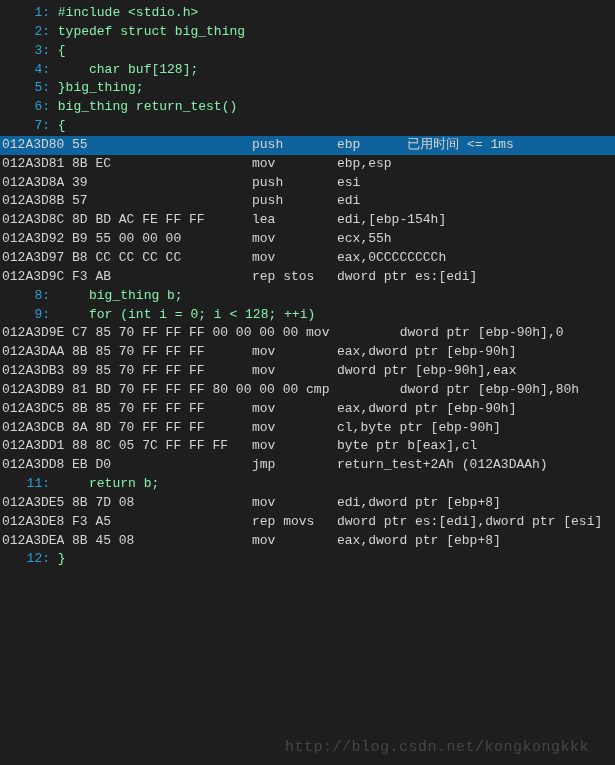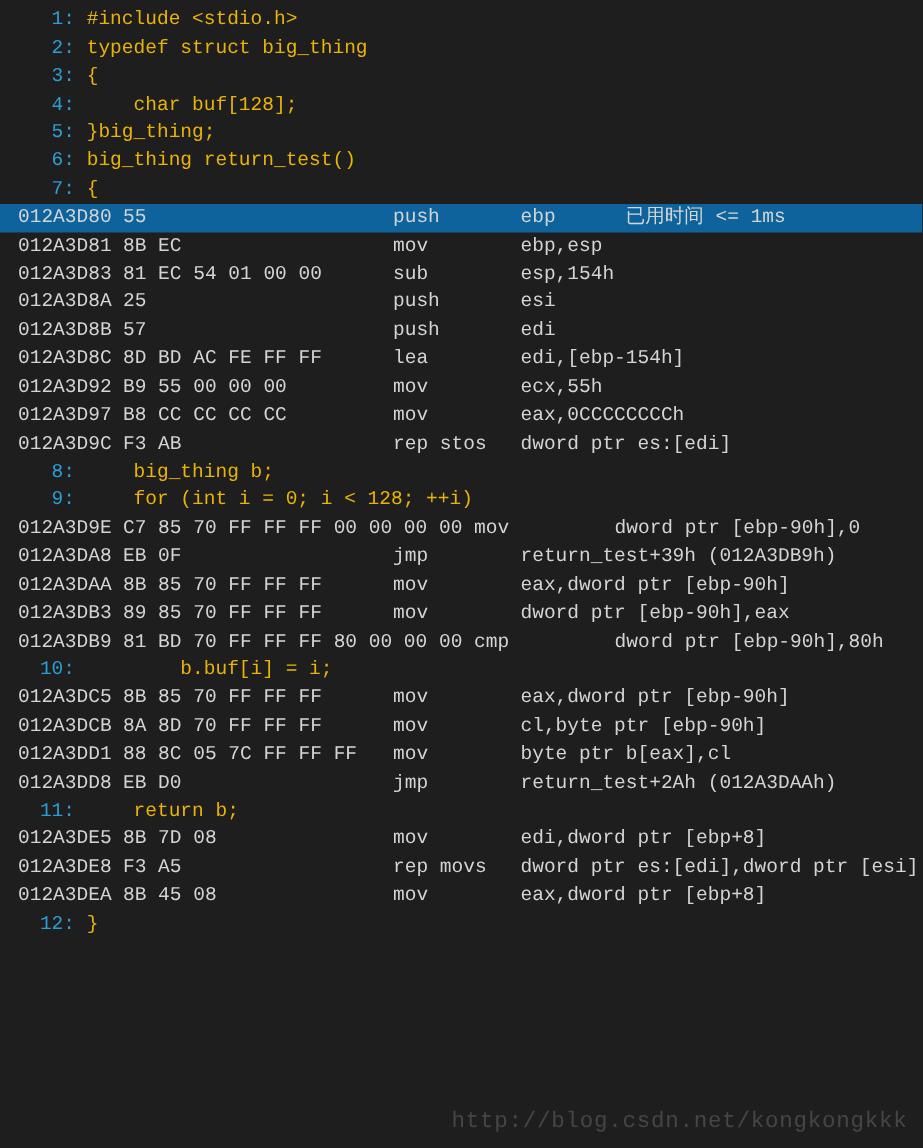--- a/index.html
+++ b/index.html
@@ -23,37 +23,37 @@
     padding-left: 8px;
   }
   .lineno {
     display: inline-block;
     width: 42px;
     text-align: right;
     color: #2a9fd6;
     cursor: default;
   }
   .src {
-    color: #eab308;
+    color: #86efac;
   }
   .asm-line {
     white-space: pre;
     color: #d4d4d4;
-    padding-left: 12px;
+    padding-left: 2px;
   }
   .seg-addr { display:inline-block; width: 70px; }
   .seg-bytes { display:inline-block; width: 180px; }
   .seg-mnem { display:inline-block; width: 85px; }
   .seg-op { }
   .anno { color:#d4d4d4; }
   .hl { background:#0e639c; display:inline-block; width:100%;}
   .watermark {
     position:absolute;
     bottom:6px;
-    right:10px;
+    right:26px;
     color:#666;
     font-size:15px;
     font-family: "Consolas","Courier New",monospace;
     opacity:0.55;
     letter-spacing:0.5px;
     margin-top:24px;
   }
 </style>
 </head>
 <body>
@@ -63,38 +63,35 @@
 <div class="line"><span class="lineno">1:</span> <span class="src">#include &lt;stdio.h&gt;</span></div>
 <div class="line"><span class="lineno">2:</span> <span class="src">typedef struct big_thing</span></div>
 <div class="line"><span class="lineno">3:</span> <span class="src">{</span></div>
 <div class="line"><span class="lineno">4:</span> <span class="src">    char buf[128];</span></div>
 <div class="line"><span class="lineno">5:</span> <span class="src">}big_thing;</span></div>
 <div class="line"><span class="lineno">6:</span> <span class="src">big_thing return_test()</span></div>
 <div class="line"><span class="lineno">7:</span> <span class="src">{</span></div>
 
 <div class="asm-line hl"><span class="seg-addr">012A3D80</span><span class="seg-bytes">55</span><span class="seg-mnem">push</span><span class="seg-op">ebp</span><span class="anno">      已用时间 &lt;= 1ms</span></div>
 <div class="asm-line"><span class="seg-addr">012A3D81</span><span class="seg-bytes">8B EC</span><span class="seg-mnem">mov</span><span class="seg-op">ebp,esp</span></div>
-<div class="asm-line"><span class="seg-addr">012A3D83</span><span class="seg-bytes">81 EC 54 01 00 00</span><span class="seg-mnem">sub</span><span class="seg-op">esp,154h</span></div>
-<div class="asm-line"><span class="seg-addr">012A3D8A</span><span class="seg-bytes">25</span><span class="seg-mnem">push</span><span class="seg-op">esi</span></div>
+<div class="asm-line"><span class="seg-addr">012A3D8A</span><span class="seg-bytes">39</span><span class="seg-mnem">push</span><span class="seg-op">esi</span></div>
 <div class="asm-line"><span class="seg-addr">012A3D8B</span><span class="seg-bytes">57</span><span class="seg-mnem">push</span><span class="seg-op">edi</span></div>
 <div class="asm-line"><span class="seg-addr">012A3D8C</span><span class="seg-bytes">8D BD AC FE FF FF</span><span class="seg-mnem">lea</span><span class="seg-op">edi,[ebp-154h]</span></div>
 <div class="asm-line"><span class="seg-addr">012A3D92</span><span class="seg-bytes">B9 55 00 00 00</span><span class="seg-mnem">mov</span><span class="seg-op">ecx,55h</span></div>
 <div class="asm-line"><span class="seg-addr">012A3D97</span><span class="seg-bytes">B8 CC CC CC CC</span><span class="seg-mnem">mov</span><span class="seg-op">eax,0CCCCCCCCh</span></div>
 <div class="asm-line"><span class="seg-addr">012A3D9C</span><span class="seg-bytes">F3 AB</span><span class="seg-mnem">rep stos</span><span class="seg-op">dword ptr es:[edi]</span></div>
 
 <div class="line"><span class="lineno">8:</span> <span class="src">    big_thing b;</span></div>
 <div class="line"><span class="lineno">9:</span> <span class="src">    for (int i = 0; i &lt; 128; ++i)</span></div>
 
 <div class="asm-line"><span class="seg-addr">012A3D9E</span><span>C7 85 70 FF FF FF 00 00 00 00</span> <span>mov</span>         <span class="seg-op">dword ptr [ebp-90h],0</span></div>
-<div class="asm-line"><span class="seg-addr">012A3DA8</span><span class="seg-bytes">EB 0F</span><span class="seg-mnem">jmp</span><span class="seg-op">return_test+39h (012A3DB9h)</span></div>
 <div class="asm-line"><span class="seg-addr">012A3DAA</span><span class="seg-bytes">8B 85 70 FF FF FF</span><span class="seg-mnem">mov</span><span class="seg-op">eax,dword ptr [ebp-90h]</span></div>
 <div class="asm-line"><span class="seg-addr">012A3DB3</span><span class="seg-bytes">89 85 70 FF FF FF</span><span class="seg-mnem">mov</span><span class="seg-op">dword ptr [ebp-90h],eax</span></div>
 <div class="asm-line"><span class="seg-addr">012A3DB9</span><span>81 BD 70 FF FF FF 80 00 00 00</span> <span>cmp</span>         <span class="seg-op">dword ptr [ebp-90h],80h</span></div>
 
-<div class="line"><span class="lineno">10:</span> <span class="src">        b.buf[i] = i;</span></div>
 
 <div class="asm-line"><span class="seg-addr">012A3DC5</span><span class="seg-bytes">8B 85 70 FF FF FF</span><span class="seg-mnem">mov</span><span class="seg-op">eax,dword ptr [ebp-90h]</span></div>
 <div class="asm-line"><span class="seg-addr">012A3DCB</span><span class="seg-bytes">8A 8D 70 FF FF FF</span><span class="seg-mnem">mov</span><span class="seg-op">cl,byte ptr [ebp-90h]</span></div>
 <div class="asm-line"><span class="seg-addr">012A3DD1</span><span class="seg-bytes">88 8C 05 7C FF FF FF</span><span class="seg-mnem">mov</span><span class="seg-op">byte ptr b[eax],cl</span></div>
 <div class="asm-line"><span class="seg-addr">012A3DD8</span><span class="seg-bytes">EB D0</span><span class="seg-mnem">jmp</span><span class="seg-op">return_test+2Ah (012A3DAAh)</span></div>
 
 <div class="line"><span class="lineno">11:</span> <span class="src">    return b;</span></div>
 
 <div class="asm-line"><span class="seg-addr">012A3DE5</span><span class="seg-bytes">8B 7D 08</span><span class="seg-mnem">mov</span><span class="seg-op">edi,dword ptr [ebp+8]</span></div>
 <div class="asm-line"><span class="seg-addr">012A3DE8</span><span class="seg-bytes">F3 A5</span><span class="seg-mnem">rep movs</span><span class="seg-op">dword ptr es:[edi],dword ptr [esi]</span></div>

